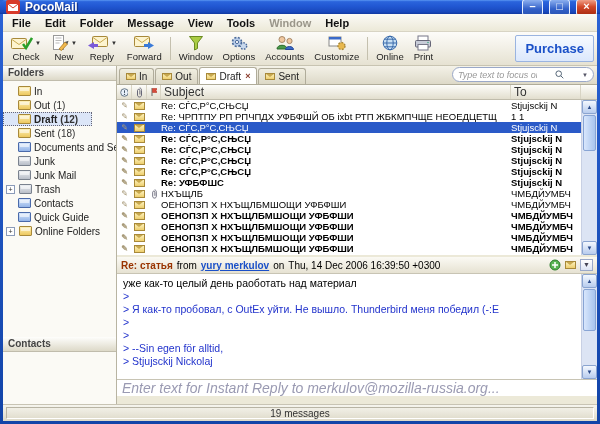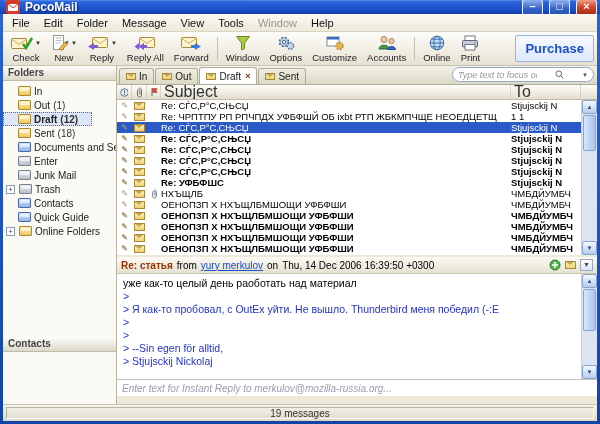--- a/index.html
+++ b/index.html
@@ -14,27 +14,27 @@
   .tb-btn { width:21px; height:17px; border-radius:3px; border:1px solid #e8f0ff; margin-left:2px;
     background:linear-gradient(#8cb0f0,#3260c8 60%,#2a54b4); color:#fff; font-size:11px; line-height:14px; text-align:center; font-weight:bold; }
   .tb-btn.close { background:linear-gradient(#f0a088,#d2492a 45%,#a82a10); }
   .tb-btn .glyph { display:block; transform:translateY(-1px); }
 
   .app { flex:1; background:#ece9d8; display:flex; flex-direction:column; overflow:hidden; }
 
   
   .menubar { height:18px; background:linear-gradient(#fbfaf6,#ece9d8); border-bottom:1px solid #d8d4c4;
     display:flex; align-items:center; font-size:11px; color:#111; padding-left:2px; }
-  .menu-item { padding:1px 7px; white-space:nowrap; }
+  .menu-item { padding:1px 7px; white-space:nowrap;font-weight:bold; }
   .menu-item.disabled { color:#9a968a; }
 
   
   .toolbar { height:34px; background:linear-gradient(#fdfcf9,#e6e2d2); border-bottom:1px solid #c8c4b2;
     display:flex; align-items:stretch; padding:1px 3px; }
-  .tbtn { display:flex; flex-direction:column; align-items:center; justify-content:center; padding:1px 5px;
+  .tbtn { display:flex; flex-direction:column; align-items:center; padding:1px 5px;
     font-size:9.5px; color:#222; white-space:nowrap; }
   .tbtn .ic { height:17px; display:flex; align-items:center; }
   .dd { font-size:6px; color:#333; margin-left:2px; }
   .tsep { width:1px; background:#c4c0ae; margin:4px 3px; }
   .purchase { margin-left:auto; align-self:center; color:#1a50c8; font-size:13px; font-weight:bold;
     background:linear-gradient(#f6faff,#dce8fc); border:1px solid #9ab4e0; border-radius:2px; padding:5px 9px; }
 
   .main { flex:1; display:flex; overflow:hidden; }
 
   
@@ -69,21 +69,21 @@
   .search { margin-left:auto; margin-bottom:2px; width:142px; height:15px; background:#fff; border:1px solid #9aa8c8;
     border-radius:8px; display:flex; align-items:center; padding:0 5px; gap:18px; }
   .search input { border:none; outline:none; flex:1; min-width:0; background:transparent; font-family:inherit;
     font-size:9px; font-style:italic; color:#888; }
   .search input::placeholder { color:#999; font-style:italic; }
   .sdd { font-size:6px; color:#556; }
 
   
   .list { height:170px; flex:none; display:flex; flex-direction:column; background:#fff; }
   .list-header { height:15px; flex:none; display:flex; background:linear-gradient(#fdfdfa,#e2dece);
-    border-bottom:1px solid #c0bcac; font-size:16px; color:#333; }
+    border-bottom:1px solid #c0bcac; font-size:12px; color:#333; }
   .hc { border-right:1px solid #d8d4c4; display:flex; align-items:center; padding:0 3px; overflow:hidden; }
   .hc.c1 { width:15px; justify-content:center; flex:none; }
   .hc.c2 { width:15px; justify-content:center; flex:none; }
   .hc.c3 { width:14px; justify-content:center; flex:none; }
   .hc.subject { flex:1; }
   .hc.to { width:70px; flex:none; }
   .hc.hsb { width:16px; flex:none; border-right:none; }
   .rows { flex:1; position:relative; overflow:hidden; padding-right:16px; }
   .mrow { height:11px; display:flex; align-items:center; font-size:9.5px; color:#000; white-space:nowrap; }
   .mrow .c1 { width:15px; flex:none; text-align:center; color:#a89a78; font-size:8px; line-height:10px; }
@@ -105,30 +105,30 @@
   .sarrow.down { margin-top:auto; }
   .sthumb { flex:none; margin:1px 1px; background:linear-gradient(90deg,#d8e6fc,#a8c4ee); border:1px solid #88a4d4; border-radius:2px; }
 
   .splitter { height:2px; flex:none; background:#ece9d8; }
 
   
   .preview { height:139px; flex:none; display:flex; flex-direction:column; background:#fff; }
   .preview-header { height:17px; flex:none; display:flex; align-items:center; gap:4px; padding:0 4px; font-size:10px;
     background:linear-gradient(#fbfaf4,#e6e2d2); border-bottom:1px solid #c8c4b4; white-space:nowrap; overflow:hidden; }
   .ph-subject { font-weight:bold; color:#993300; }
-  .ph-link { color:#1a50c8; text-decoration:underline; }
+  .ph-link { color:#1a50c8; text-decoration:underline;font-weight:bold; }
   .ph-icons { margin-left:auto; display:flex; align-items:center; gap:4px; flex:none; }
   .pdd { font-size:7px; color:#445; border:1px solid #9aa8c8; background:linear-gradient(#fff,#dce4f4); padding:0 2px; line-height:10px; }
   .preview-body { flex:1; position:relative; overflow:hidden; padding:3px 20px 2px 6px; font-size:10.5px; line-height:13px; }
   .bl { white-space:nowrap; overflow:hidden; }
   .bl.q0 { color:#000; }
   .bl.q1 { color:#2233cc; }
   .bl.q2 { color:#2233cc; }
   .instant { height:17px; flex:none; border-top:1px solid #c8c4b4; background:#fff; display:flex; align-items:center; padding:0 5px; }
-  .instant input { width:100%; border:none; outline:none; font-family:inherit; font-size:10px; color:#99a; background:transparent; }
+  .instant input { width:100%; border:none; outline:none; font-family:inherit; font-size:14px; color:#99a; background:transparent; }
   .instant input::placeholder { color:#9a9ab2; font-style:italic; }
 
   
   .statusbar { height:17px; flex:none; background:linear-gradient(#f6f5ee,#ddd9c8); border-top:1px solid #c8c4b4;
     display:flex; padding:2px 3px; }
   .status-cell { flex:1; border:1px solid; border-color:#b8b4a4 #fff #fff #b8b4a4; display:flex; align-items:center;
     justify-content:center; font-size:10px; color:#333; }
 </style>
 </head>
 <body>
@@ -197,31 +197,20 @@
           <path d="M6 3.5 L13 8.5 L20 3.5" fill="none" stroke="#c8a84e"></path>
           <path d="M7 8 L1 11.5 L7 15 L7 13 L11 13 L11 10 L7 10z" fill="#7a5ad8"></path>
         </svg>
             <span class="dd">▼</span>
           </span>
         <span>Reply</span>
       </div>
       <div class="tbtn">
         <span class="ic">
             <svg width="22" height="17">
-          <rect x="5.5" y="2.5" width="15" height="10" rx="1" fill="#fdf4cf" stroke="#a8893a"></rect>
-          <path d="M6 3.5 L13 8.5 L20 3.5" fill="none" stroke="#c8a84e"></path>
-          <path d="M5 8 L0.5 11.5 L5 15z" fill="#7a5ad8"></path>
-          <path d="M10 8 L4.5 11.5 L10 15 L10 13 L13 13 L13 10 L10 10z" fill="#7a5ad8"></path>
-        </svg>
-          </span>
-        <span>Reply All</span>
-      </div>
-      <div class="tbtn">
-        <span class="ic">
-            <svg width="22" height="17">
           <rect x="1.5" y="2.5" width="15" height="10" rx="1" fill="#fdf4cf" stroke="#a8893a"></rect>
           <path d="M2 3.5 L9 8.5 L16 3.5" fill="none" stroke="#c8a84e"></path>
           <path d="M15 8 L21 11.5 L15 15 L15 13 L11 13 L11 10 L15 10z" fill="#3a7ad8"></path>
         </svg>
           </span>
         <span>Forward</span>
       </div>
       <span class="tsep"></span>
       <div class="tbtn">
         <span class="ic">
@@ -233,42 +222,42 @@
       </div>
       <div class="tbtn">
         <span class="ic">
             <svg width="18" height="16">
           <circle cx="7" cy="7" r="4.5" fill="#b8cce8" stroke="#4a6a9a" stroke-width="1.6" stroke-dasharray="2 1.6"></circle>
           <circle cx="7" cy="7" r="1.6" fill="#fff" stroke="#4a6a9a"></circle>
           <circle cx="13.5" cy="11" r="3.2" fill="#c8d8ec" stroke="#4a6a9a" stroke-width="1.4" stroke-dasharray="1.6 1.3"></circle>
         </svg>
           </span>
         <span>Options</span>
-      </div>
-      <div class="tbtn">
-        <span class="ic">
-            <svg width="18" height="16">
-          <rect x="1" y="2" width="12" height="9" fill="#fff" stroke="#888"></rect>
-          <rect x="1" y="2" width="12" height="2.5" fill="#3a6ac8"></rect>
-          <circle cx="13.5" cy="11" r="3.5" fill="#e8b84e" stroke="#a8883a" stroke-width="1.4" stroke-dasharray="1.8 1.4"></circle>
-        </svg>
-          </span>
-        <span>Customize</span>
       </div>
       <div class="tbtn">
         <span class="ic">
             <svg width="20" height="16">
           <circle cx="7" cy="4.5" r="3" fill="#f0c8a0" stroke="#a88868"></circle>
           <path d="M2 14 C2 9 12 9 12 14 z" fill="#4a9a4a" stroke="#2a6a2a"></path>
           <circle cx="14.5" cy="6" r="2.6" fill="#f0c8a0" stroke="#a88868"></circle>
           <path d="M10.5 14.5 C10.5 10.5 18.5 10.5 18.5 14.5 z" fill="#3a6ac8" stroke="#24489a"></path>
         </svg>
           </span>
         <span>Accounts</span>
       </div>
+      <div class="tbtn">
+        <span class="ic">
+            <svg width="18" height="16">
+          <rect x="1" y="2" width="12" height="9" fill="#fff" stroke="#888"></rect>
+          <rect x="1" y="2" width="12" height="2.5" fill="#3a6ac8"></rect>
+          <circle cx="13.5" cy="11" r="3.5" fill="#e8b84e" stroke="#a8883a" stroke-width="1.4" stroke-dasharray="1.8 1.4"></circle>
+        </svg>
+          </span>
+        <span>Customize</span>
+      </div>
       <span class="tsep"></span>
       <div class="tbtn">
         <span class="ic">
             <svg width="16" height="16">
           <circle cx="8" cy="8" r="6.8" fill="#c8e0f4" stroke="#3a6aaa"></circle>
           <ellipse cx="8" cy="8" rx="3.2" ry="6.8" fill="none" stroke="#3a6aaa"></ellipse>
           <path d="M1.2 8 h13.6 M2.2 4.2 h11.6 M2.2 11.8 h11.6" stroke="#3a6aaa"></path>
         </svg>
           </span>
         <span>Online</span>
@@ -310,21 +299,21 @@
             <span class="ficon"></span>
             <span class="flabel">Sent</span>
             <span class="fcount">(18)</span>
           </div>
           <div class="fitem">
             <span class="ficon blue"></span>
             <span class="flabel">Documents and Settings</span>
           </div>
           <div class="fitem">
             <span class="ficon gray"></span>
-            <span class="flabel">Enter</span>
+            <span class="flabel">Junk</span>
           </div>
           <div class="fitem">
             <span class="ficon gray"></span>
             <span class="flabel">Junk Mail</span>
           </div>
           <div class="fitem">
             <span class="exp">+</span>
             <span class="ficon gray"></span>
             <span class="flabel">Trash</span>
           </div>

